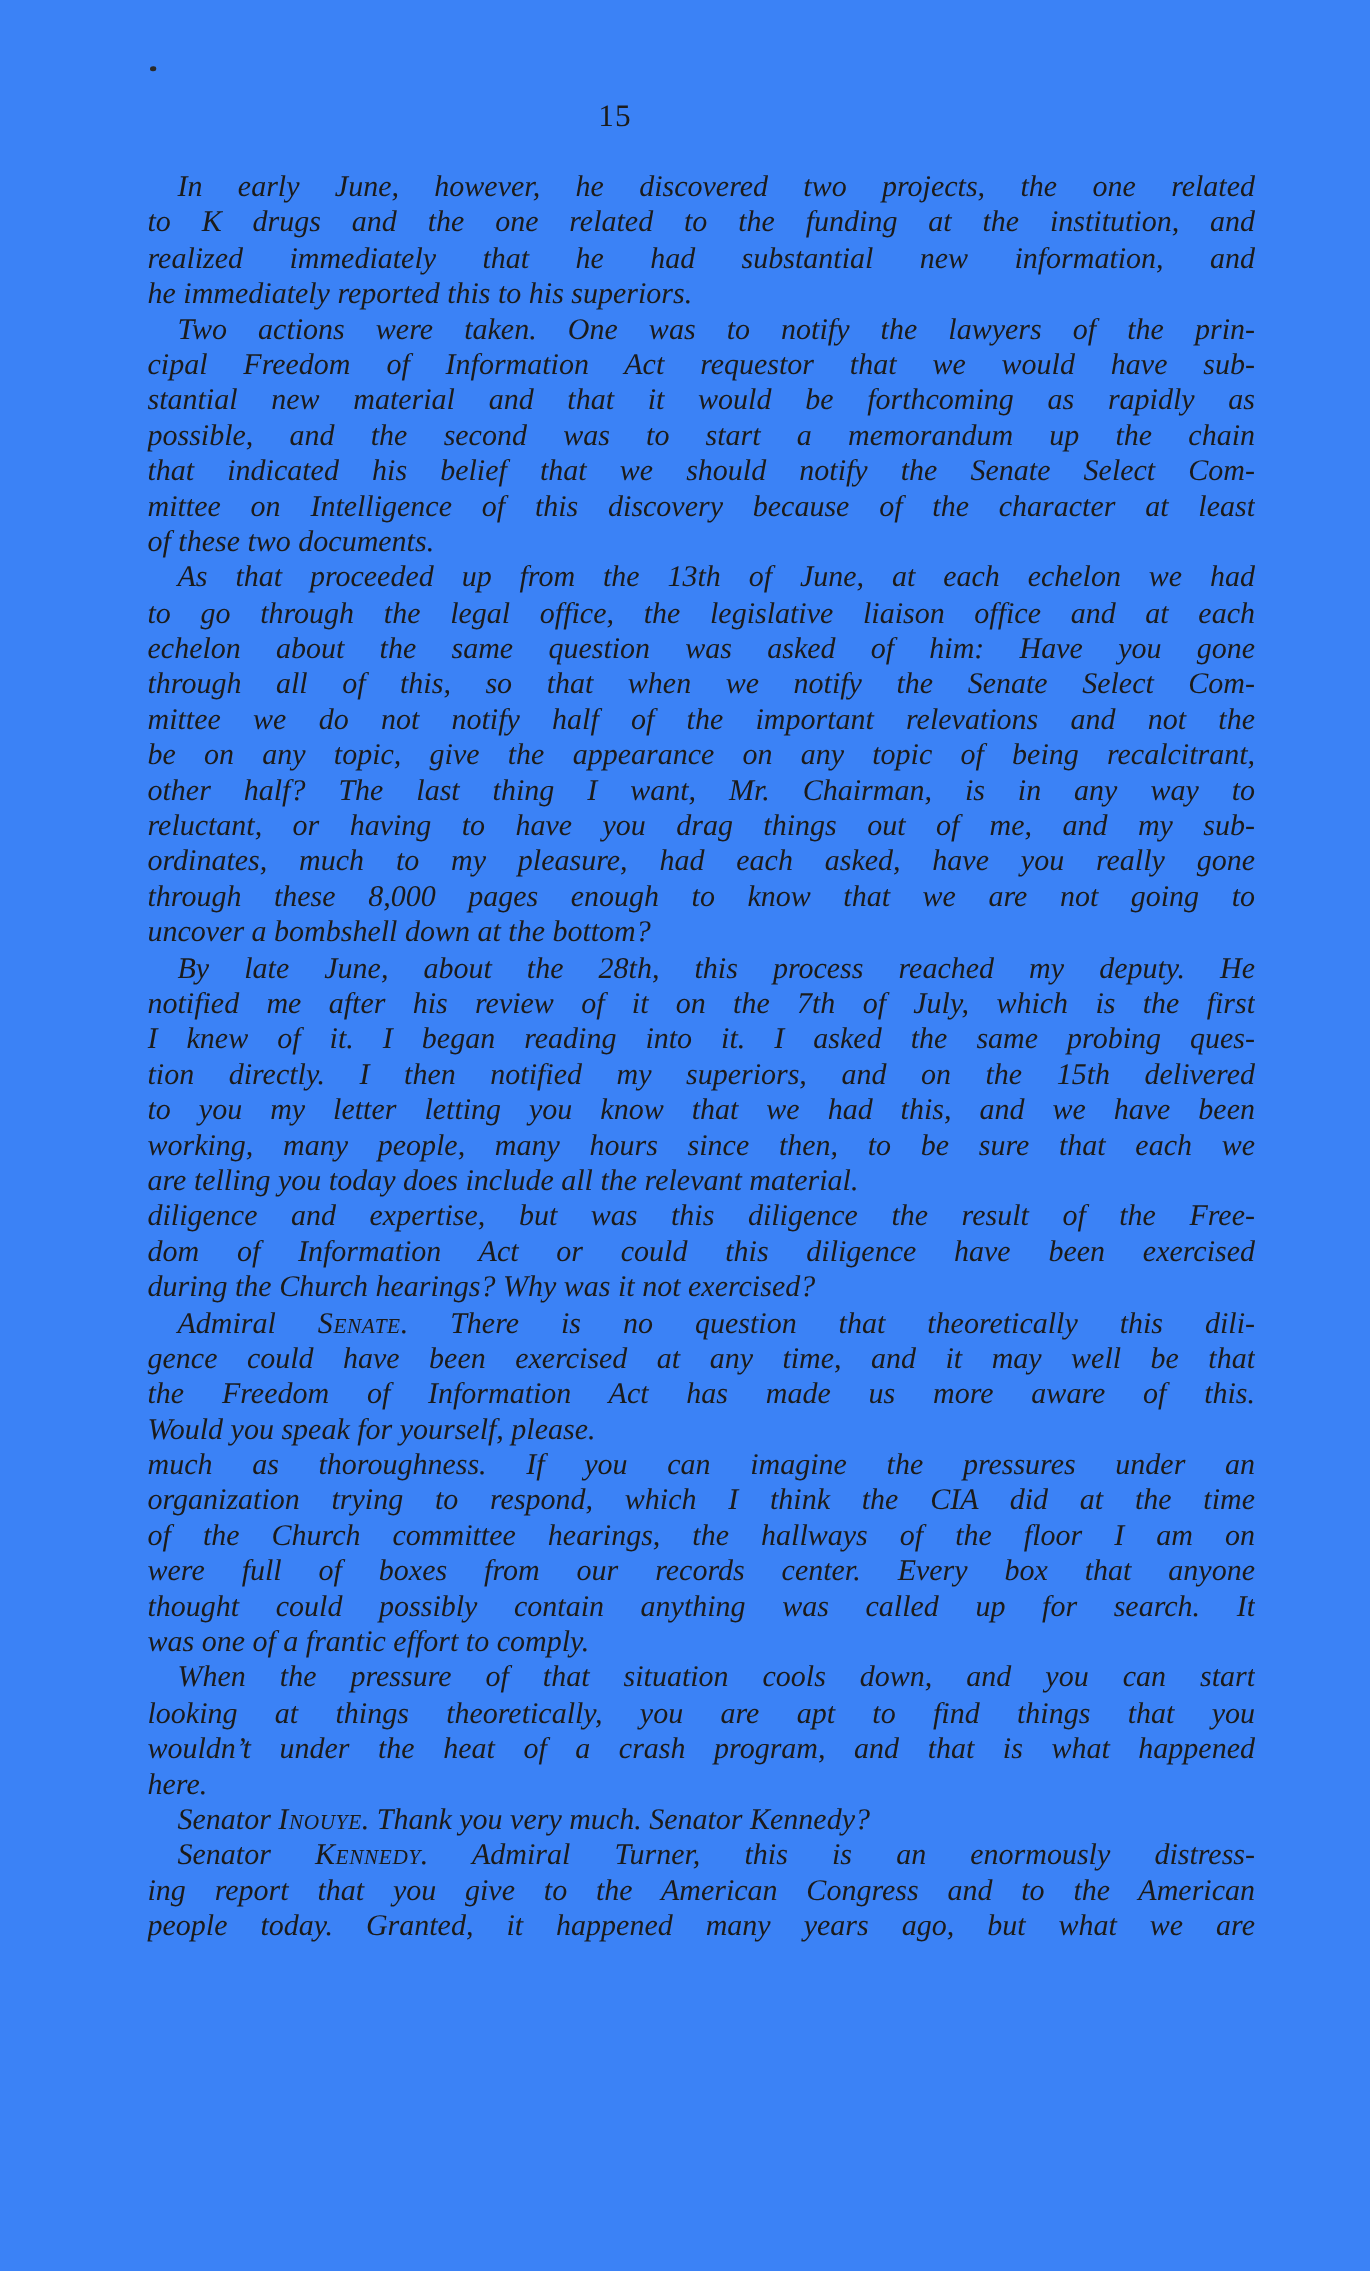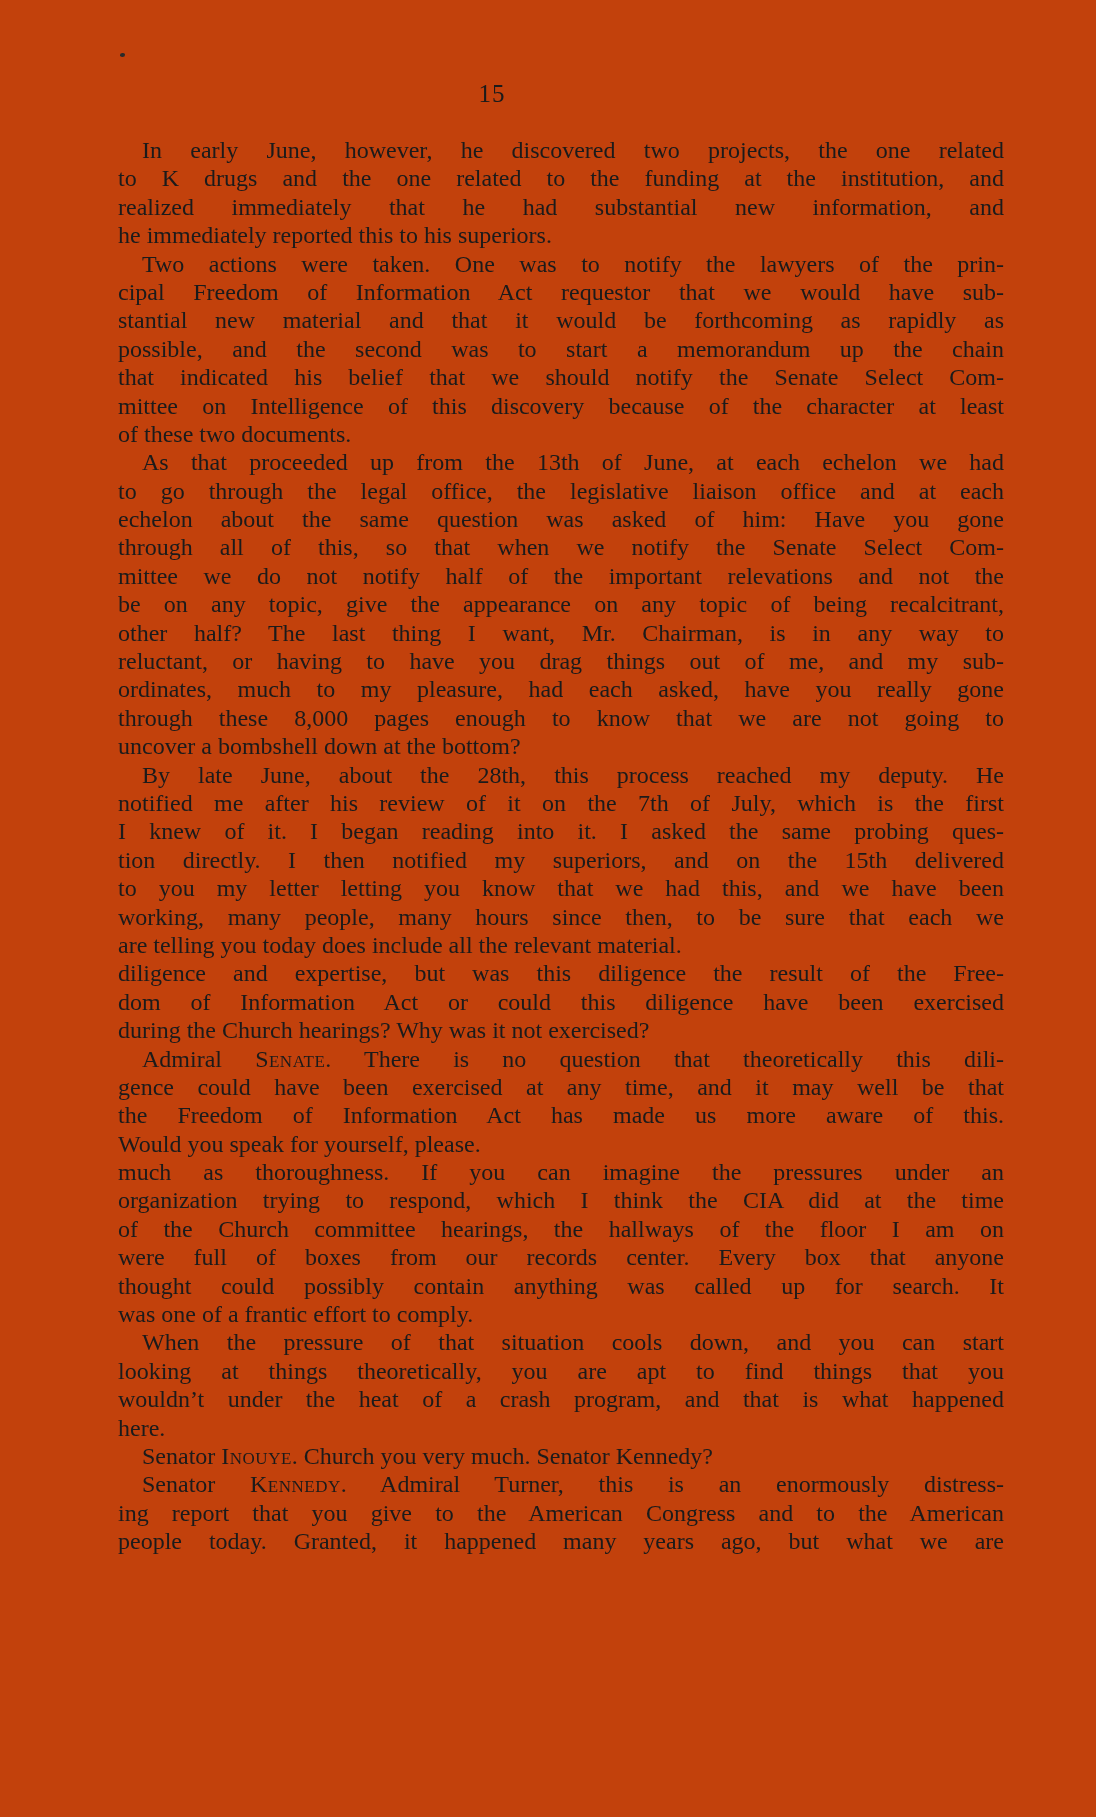--- a/index.html
+++ b/index.html
@@ -31,20 +31,21 @@
   }
   .doc-body {
     position: absolute;
     left: 118px;
     top: 136px;
     width: 886px;
   }
   .para {
     margin: 0;
     padding: 0;
+    font-style: italic;
   }
   .line {
     height: 28.4px;
     line-height: 28.4px;
     font-size: 24px;
     text-align: justify;
     text-align-last: justify;
     overflow: hidden;
     white-space: normal;
   }
@@ -64,21 +65,21 @@
     top: 53px;
     width: 5px;
     height: 4px;
     background: #2a2a2a;
     border-radius: 50% 40% 50% 45%;
   }
 </style>
 </head>
 <body>
 
-<div class="sheet" style="background: #c2410c; color: rgb(27, 27, 27);">
+<div class="sheet" style="background: #3b82f6; color: rgb(27, 27, 27);">
   <div class="speck"></div>
   <div class="pageno-row">
     <span class="pageno">15</span>
   </div>
   <div class="doc-body">
       <div class="para">
         <div class="line first"><span class="plain">In early June, however, he discovered two projects, the one related</span></div>
         <div class="line"><span class="plain">to K drugs and the one related to the funding at the institution, and</span></div>
         <div class="line"><span class="plain">realized immediately that he had substantial new information, and</span></div>
         <div class="line last"><span class="plain">he immediately reported this to his superiors.</span></div>
@@ -133,21 +134,21 @@
         <div class="line"><span class="plain">thought could possibly contain anything was called up for search. It</span></div>
         <div class="line last"><span class="plain">was one of a frantic effort to comply.</span></div>
       </div>
       <div class="para">
         <div class="line first"><span class="plain">When the pressure of that situation cools down, and you can start</span></div>
         <div class="line"><span class="plain">looking at things theoretically, you are apt to find things that you</span></div>
         <div class="line"><span class="plain">wouldn’t under the heat of a crash program, and that is what happened</span></div>
         <div class="line last"><span class="plain">here.</span></div>
       </div>
       <div class="para">
-        <div class="line first last"><span class="plain">Senator </span><span class="sc">Inouye</span><span class="plain">. Church you very much. Senator Kennedy?</span></div>
+        <div class="line first last"><span class="plain">Senator </span><span class="sc">Inouye</span><span class="plain">. Thank you very much. Senator Kennedy?</span></div>
       </div>
       <div class="para">
         <div class="line first"><span class="plain">Senator </span><span class="sc">Kennedy</span><span class="plain">. Admiral Turner, this is an enormously distress-</span></div>
         <div class="line"><span class="plain">ing report that you give to the American Congress and to the American</span></div>
         <div class="line"><span class="plain">people today. Granted, it happened many years ago, but what we are</span></div>
       </div>
     </div>
 </div>
 
 </body></html>

